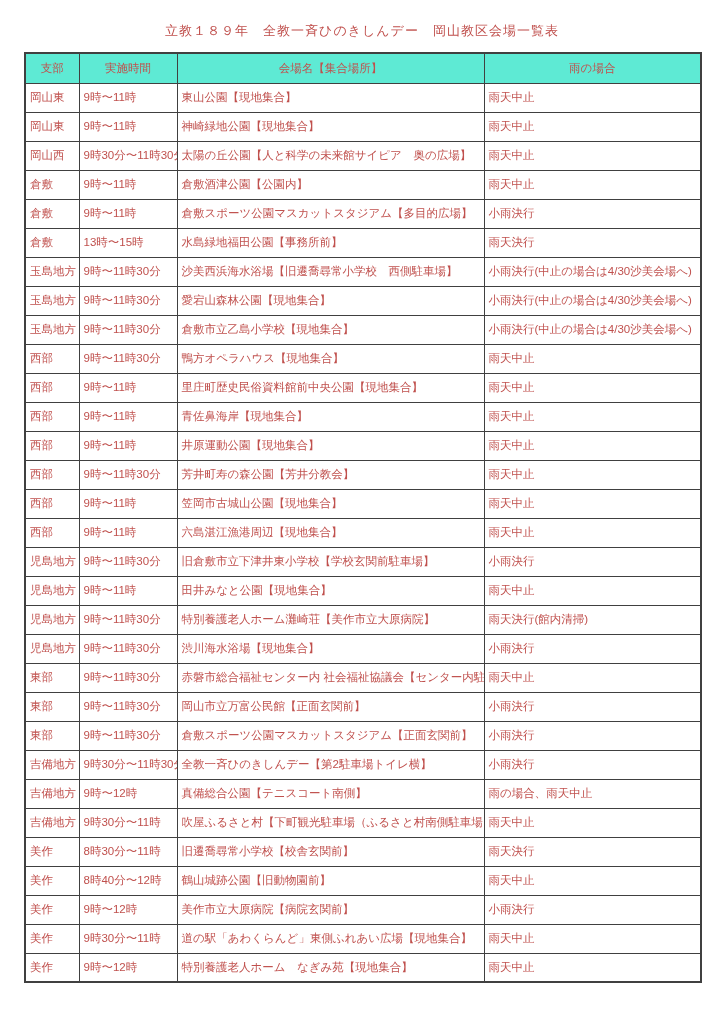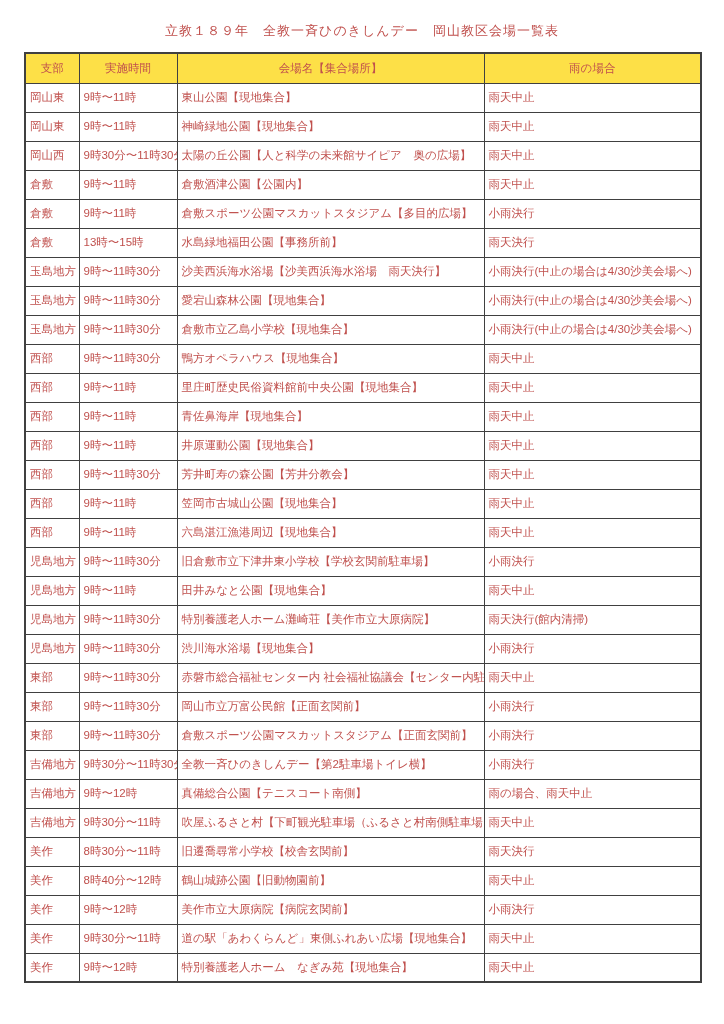--- a/index.html
+++ b/index.html
@@ -41,21 +41,21 @@
   table.venue-table col.c-rain   { width: 217px; }
   table.venue-table th {
     border: 1px solid #404040;
     height: 30px;
     box-sizing: border-box;
     color: #c0504d;
     font-size: 11.5px;
     font-weight: normal;
     text-align: center;
     padding: 0 2px;
-    background: #fde047;
+    background: #5eead4;
   }
   table.venue-table td {
     border: 1px solid #404040;
     height: 29px;
     box-sizing: border-box;
     color: #c0504d;
     font-size: 11.5px;
     text-align: left;
     vertical-align: middle;
     padding: 0 3px 0 4px;
@@ -120,21 +120,21 @@
         </tr>
         <tr>
           <td>倉敷</td>
           <td>13時〜15時</td>
           <td>水島緑地福田公園【事務所前】</td>
           <td>雨天決行</td>
         </tr>
         <tr>
           <td>玉島地方</td>
           <td>9時〜11時30分</td>
-          <td>沙美西浜海水浴場【沙美西浜海水浴場　雨天決行】</td>
+          <td>沙美西浜海水浴場【旧遷喬尋常小学校　西側駐車場】</td>
           <td>小雨決行(中止の場合は4/30沙美会場へ)</td>
         </tr>
         <tr>
           <td>玉島地方</td>
           <td>9時〜11時30分</td>
           <td>愛宕山森林公園【現地集合】</td>
           <td>小雨決行(中止の場合は4/30沙美会場へ)</td>
         </tr>
         <tr>
           <td>玉島地方</td>

